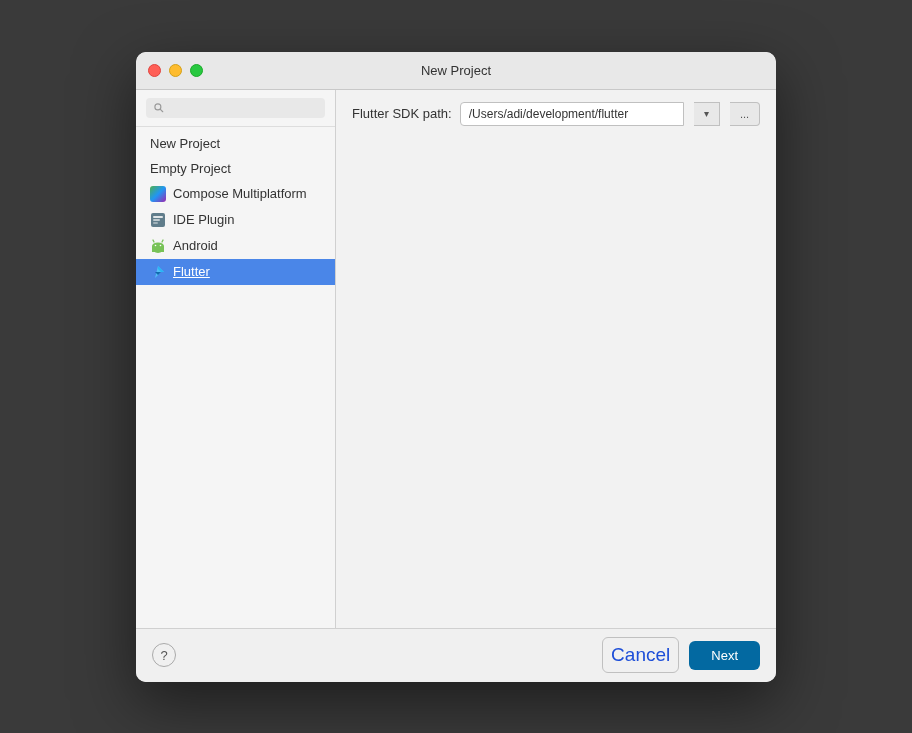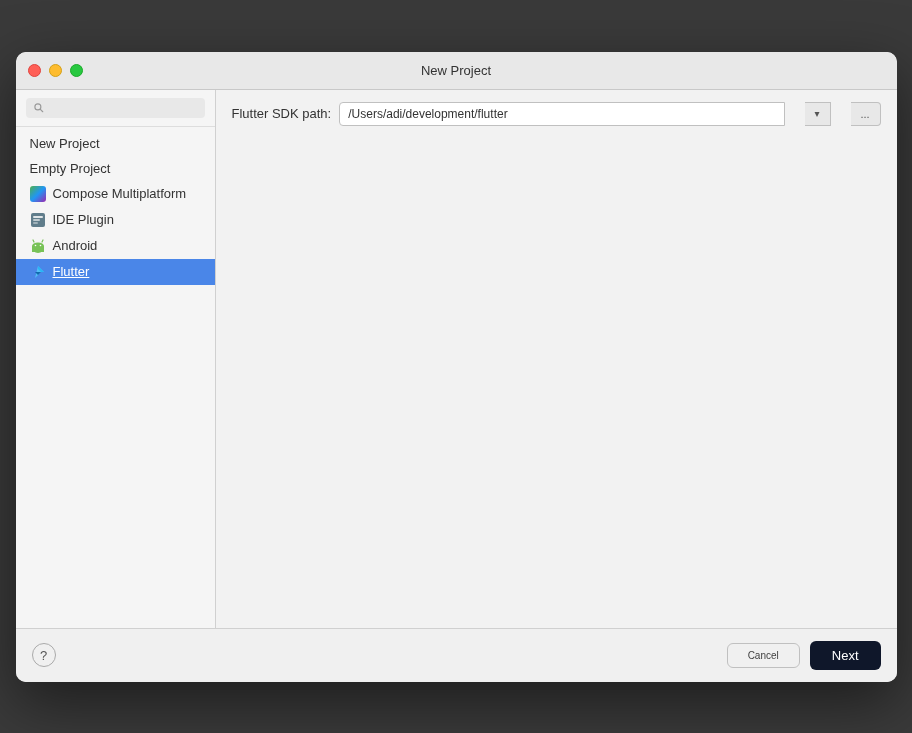--- a/index.html
+++ b/index.html
@@ -12,21 +12,21 @@
       background: #3a3a3a;
       display: flex;
       align-items: center;
       justify-content: center;
       width: 912px;
       height: 733px;
       font-family: -apple-system, BlinkMacSystemFont, "Helvetica Neue", Arial, sans-serif;
     }
 
     .window {
-      width: 881px;
+      width: 640px;
       height: 630px;
       background: #f0f0f0;
       border-radius: 10px;
       box-shadow: 0 20px 60px rgba(0,0,0,0.5);
       display: flex;
       flex-direction: column;
       overflow: hidden;
     }
 
     .title-bar {
@@ -172,21 +172,21 @@
 
     .sdk-label {
       font-size: 13px;
       color: #333;
       white-space: nowrap;
     }
 
     .sdk-input-wrapper {
       display: flex;
       flex: 1;
-      gap: 20px;
+      gap: 10px;
     }
 
     .sdk-input {
       flex: 1;
       border: 1px solid #c0c0c0;
       border-radius: 4px 0 0 4px;
       padding: 4px 8px;
       font-size: 12px;
       background: white;
       color: #333;
@@ -249,32 +249,32 @@
       font-size: 13px;
       color: #555;
       font-weight: 500;
     }
 
     .spacer {
       flex: 1;
     }
 
     .cancel-btn {
-      padding: 6px 20px;
+      padding: 6px 8px;
       background: transparent;
       border: 1px solid #c0c0c0;
       border-radius: 6px;
-      font-size: 10px;
-      color: #404040;
+      font-size: 19px;
+      color: #1d4ed8;
       cursor: pointer;
     }
 
     .next-btn {
       padding: 7px 22px;
-      background: #0f172a;
+      background: #0369a1;
       border: none;
       border-radius: 6px;
       font-size: 13px;
       color: white;
       cursor: pointer;
       font-weight: 500;
     }
   </style>
 </head>
 <body>

